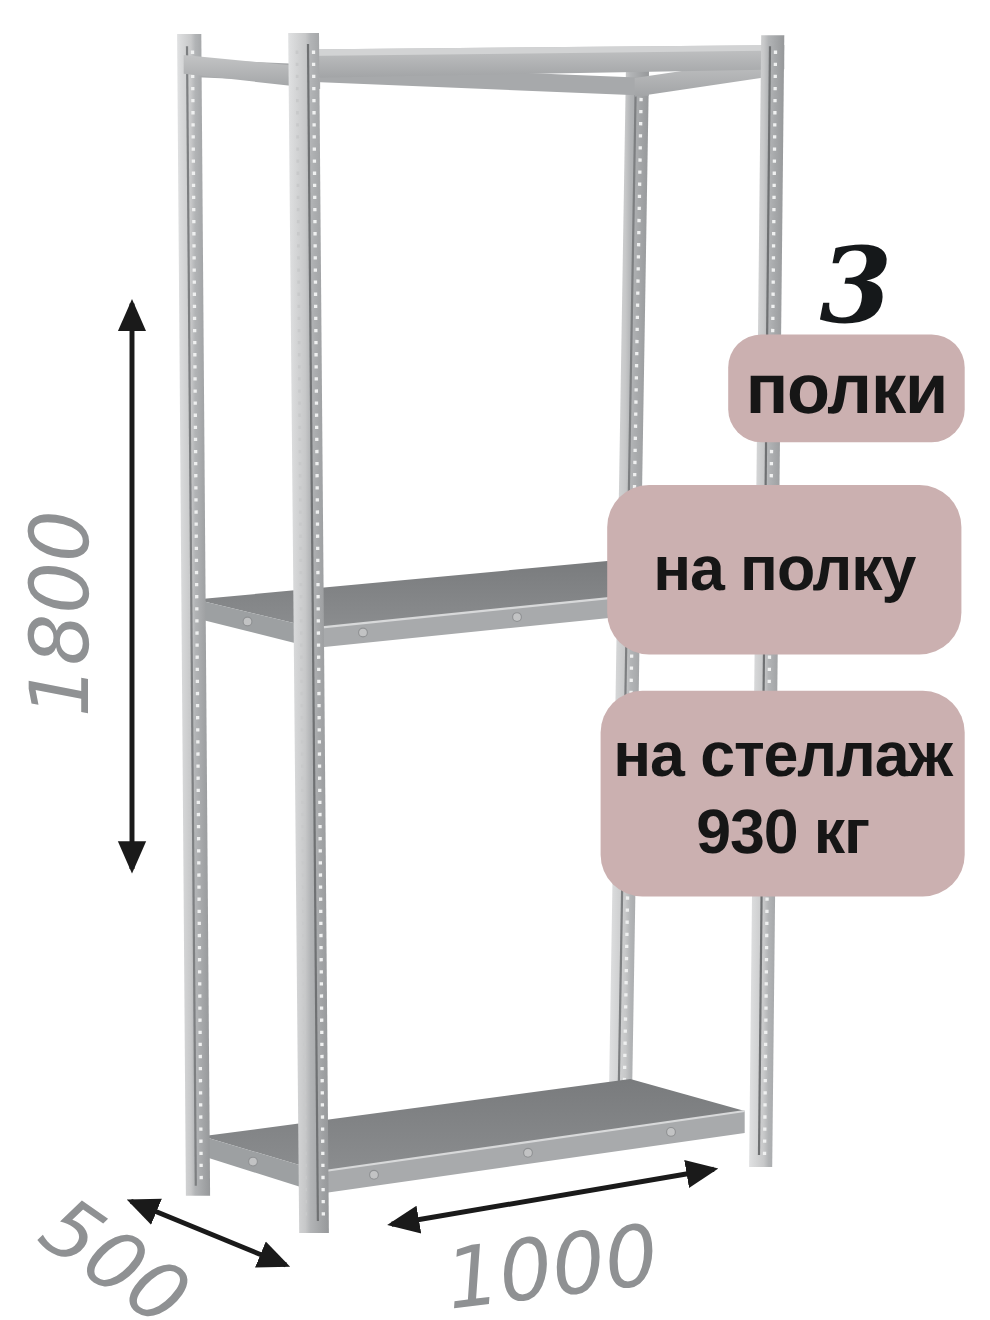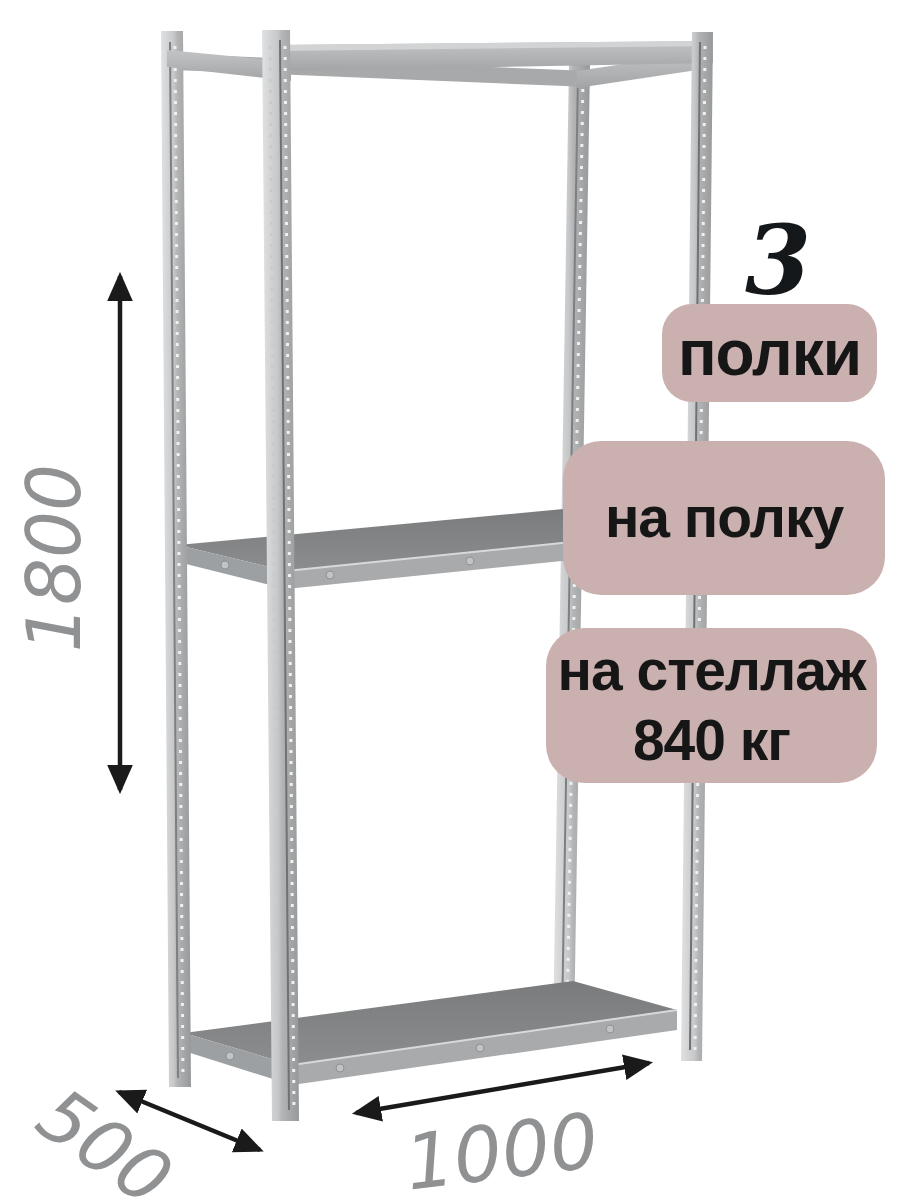--- a/index.html
+++ b/index.html
@@ -13,22 +13,22 @@
   .count-number{position:absolute;left:713px;top:206px;width:130px;height:110px;
     text-align:center;color:#15181a;font-family:"DejaVu Serif",serif;
     font-weight:bold;font-style:italic;font-size:95px;line-height:110px;}
 
   .badge{position:absolute;background:#cbb0b0;color:#161616;display:flex;
     flex-direction:column;align-items:center;justify-content:center;text-align:center;
     font-weight:bold;letter-spacing:-1px;}
   .badge-shelves{left:662px;top:304px;width:215px;height:98px;border-radius:30px;
     font-size:64px;}
   .badge-per-shelf{left:552px;top:441px;width:322px;height:154px;border-radius:38px;
-    font-size:57px;line-height:1.22;margin-left:11px;}
-  .badge-per-rack{left:546px;top:628px;width:331px;height:155px;border-radius:38px;
+    font-size:57px;line-height:1.22;}
+  .badge-per-rack{left:546px;top:628px;width:331px;height:187px;border-radius:38px;
     font-size:57px;line-height:1.22;}
 </style>
 </head>
 <body>
 
 <div class="stage">
 
   <svg width="900" height="1200" viewBox="0 0 900 1200">
     <defs>
       <marker id="ah" viewBox="0 0 10 10" refX="8.6" refY="5" markerWidth="6.5" markerHeight="6.5" orient="auto-start-reverse">
@@ -121,16 +121,16 @@
   <div class="badge badge-shelves">
     <div>полки</div>
   </div>
 
   <div class="badge badge-per-shelf">
     <div>на полку</div>
   </div>
 
   <div class="badge badge-per-rack">
     <div>на стеллаж</div>
-    <div>840 кг</div>
+    <div>930 кг</div>
   </div>
 
 </div>
 
 </body></html>

